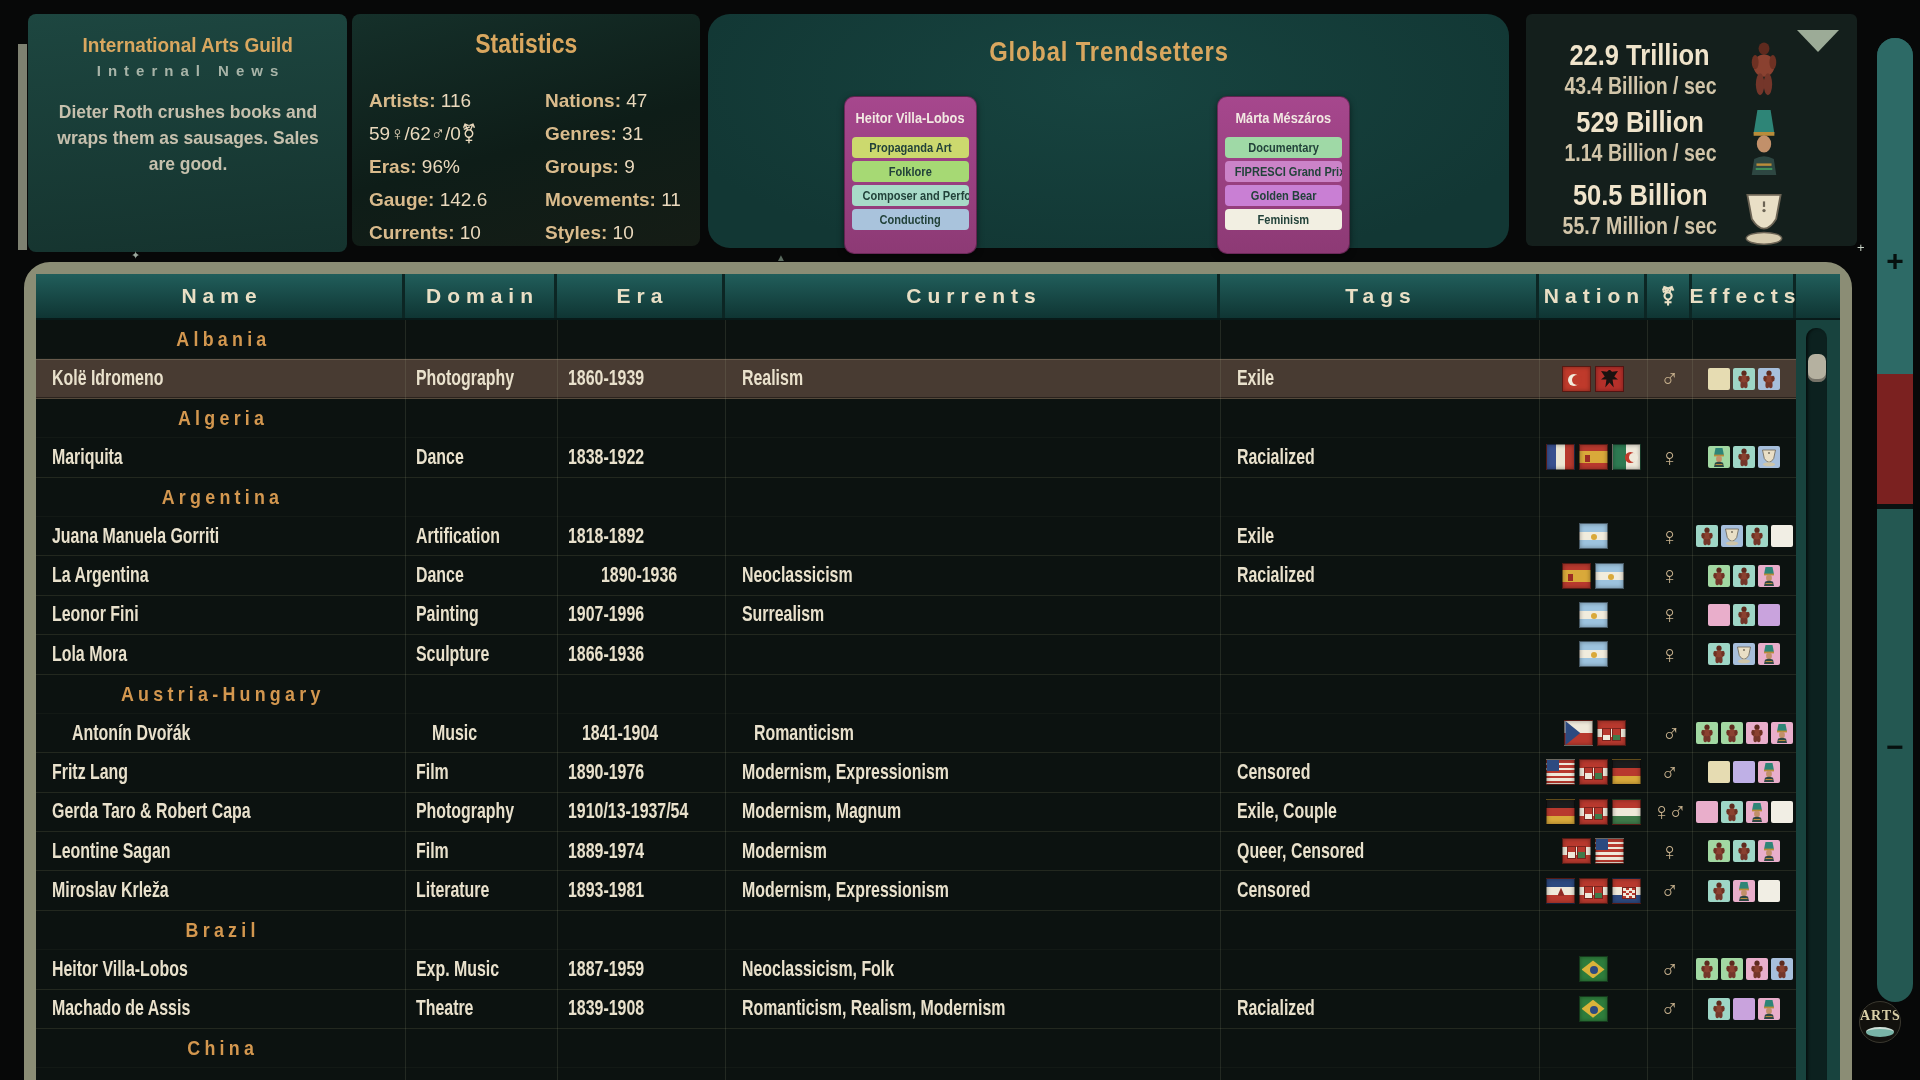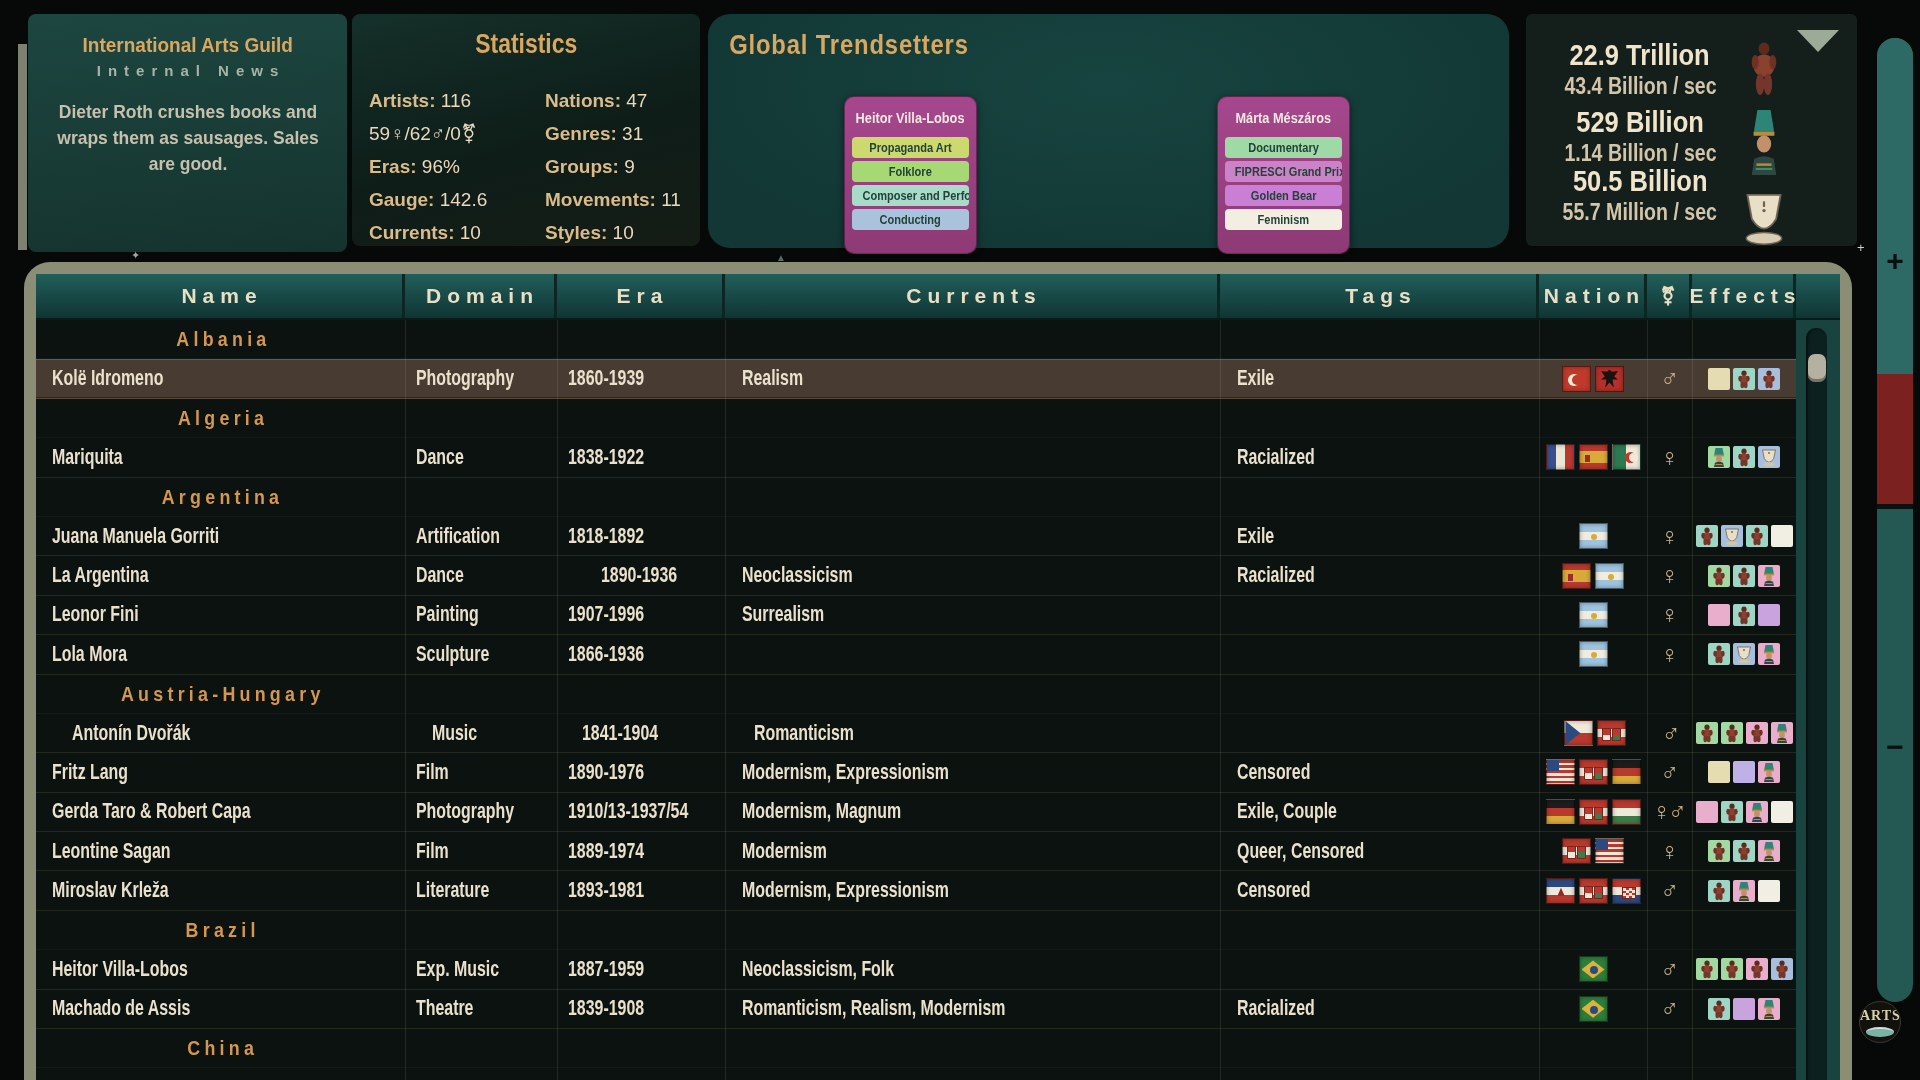--- a/index.html
+++ b/index.html
@@ -20,21 +20,21 @@
   .stats-title{text-align:center;margin-top:14px;font-size:28px;font-weight:700;color:#d9a75f;}
   .stats-title .cx{transform:scaleX(.82);}
   .stats-grid{position:absolute;left:0;top:70px;right:0;}
   .stats-col{position:absolute;top:0;}
   .stats-col.c1{left:17px;} .stats-col.c2{left:193px;}
   .stat-line{height:33px;line-height:33px;font-size:19px;white-space:nowrap;}
   .stat-label{font-weight:700;color:#d9bb8c;}
   .stat-value{color:#ead9bd;font-weight:400;}
   
   .trend{left:708px;top:14px;width:801px;height:234px;background:radial-gradient(ellipse at 50% 30%,#174440,#123734 80%);border-radius:22px;}
-  .trend-title{margin-top:15px;font-size:28px;font-weight:700;color:#d9a75f;letter-spacing:1px;}
+  .trend-title{text-align:center;margin-top:22px;font-size:28px;font-weight:700;color:#d9a75f;letter-spacing:1px;}
   .trend-title .cx{transform:scaleX(.85);}
   .card{position:absolute;top:82px;width:133px;height:158px;border-radius:10px;
         background:linear-gradient(#a6478d,#8d3a75);box-shadow:0 2px 6px rgba(0,0,0,.5);border:1px solid rgba(50,12,40,.5);}
   .card1{left:136px;} .card2{left:509px;}
   .card-title{margin-top:12px;text-align:center;font-size:15px;font-weight:700;color:#f2e9e2;white-space:nowrap;}
   .card-title .cx{transform:scaleX(.85);}
   .chips{margin-top:11px;}
   .chip{height:21px;line-height:21px;margin:0 7px 3px;border-radius:4px;text-align:center;
         font-size:13px;font-weight:700;color:#22423a;overflow:hidden;white-space:nowrap;}
   .chip .cx{transform:scaleX(.85);}
@@ -209,21 +209,21 @@
         <div class="wicon" style="top: 95px;">
           <svg width="42" height="66" viewBox="0 0 22 35">
             <polygon points="7.5,0.5 14.5,0.5 16.5,13 5.5,13" fill="#2e8577"></polygon>
             <rect x="5.5" y="12.2" width="11" height="2" fill="#b98c3a"></rect>
             <ellipse cx="11" cy="18.5" rx="3.8" ry="4.6" fill="#c2906a"></ellipse>
             <path d="M4.5 35 L17.5 35 L16.2 26.5 Q11 23.5 5.8 26.5 Z" fill="#2e4742"></path>
             <line x1="7" y1="29.5" x2="15" y2="29.5" stroke="#b98c3a" stroke-width="1.3"></line>
             <line x1="6.6" y1="31.8" x2="15.4" y2="31.8" stroke="#3f8f5a" stroke-width="1.1"></line>
           </svg>
         </div>
-        <div class="wrow" style="top: 150px;">
+        <div class="wrow" style="top: 164px;">
           <div class="wbig"><span class="cx">50.5 Billion</span></div>
           <div class="wsub"><span class="cx">55.7 Million / sec</span></div>
         </div>
         <div class="wicon" style="top: 176px;">
           <svg width="48" height="56" viewBox="0 0 26 30">
             <path d="M4 2.5 h18 l-2.4 13 q-6.6 10.5 -13.2 0 Z" fill="#e9dfc6" stroke="#6b6354" stroke-width="1"></path>
             <ellipse cx="13" cy="26" rx="9.6" ry="3.2" fill="#d8cdb0" stroke="#6b6354" stroke-width="0.8"></ellipse>
             <line x1="13" y1="6" x2="13" y2="9" stroke="#6b6354" stroke-width="1.2"></line>
             <circle cx="13" cy="11" r="0.9" fill="#6b6354"></circle>
           </svg>

